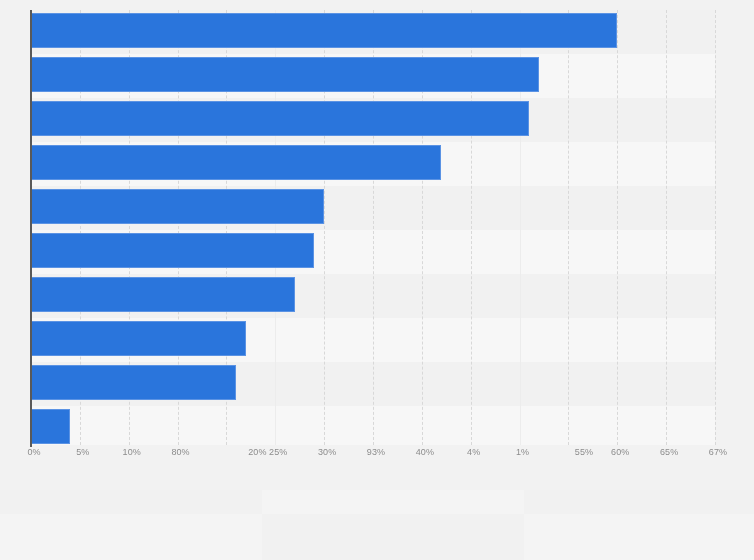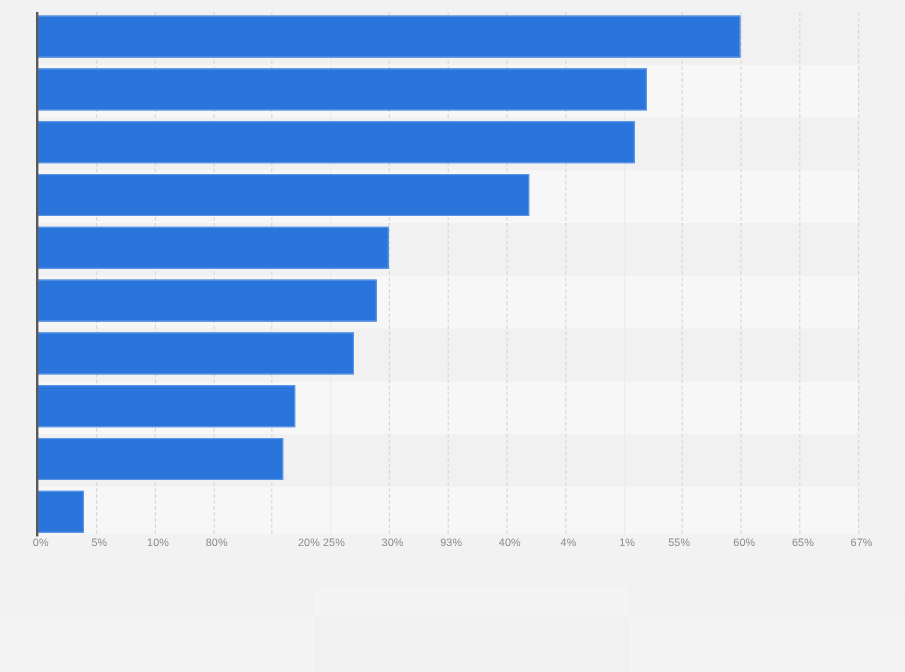--- a/index.html
+++ b/index.html
@@ -198,20 +198,20 @@
       <span class="tick-label" style="left: 82.8571px;">5%</span>
       <span class="tick-label" style="left: 131.714px;">10%</span>
       <span class="tick-label" style="left: 180.571px;">80%</span>
       <span class="tick-label" style="left: 229.429px; margin-left: 28px;">20%</span>
       <span class="tick-label" style="left: 278.286px;">25%</span>
       <span class="tick-label" style="left: 327.143px;">30%</span>
       <span class="tick-label" style="left: 376px;">93%</span>
       <span class="tick-label" style="left: 424.857px;">40%</span>
       <span class="tick-label" style="left: 473.714px;">4%</span>
       <span class="tick-label" style="left: 522.571px;">1%</span>
-      <span class="tick-label" style="left: 566px; text-align: center;">55%</span>
+      <span class="tick-label" style="left: 584px; text-align: center;">55%</span>
       <span class="tick-label" style="left: 620.286px;">60%</span>
       <span class="tick-label" style="left: 669.143px;">65%</span>
       <span class="tick-label" style="left: 718px;">67%</span>
     </div>
 
 
 </div>
 
 </body></html>

